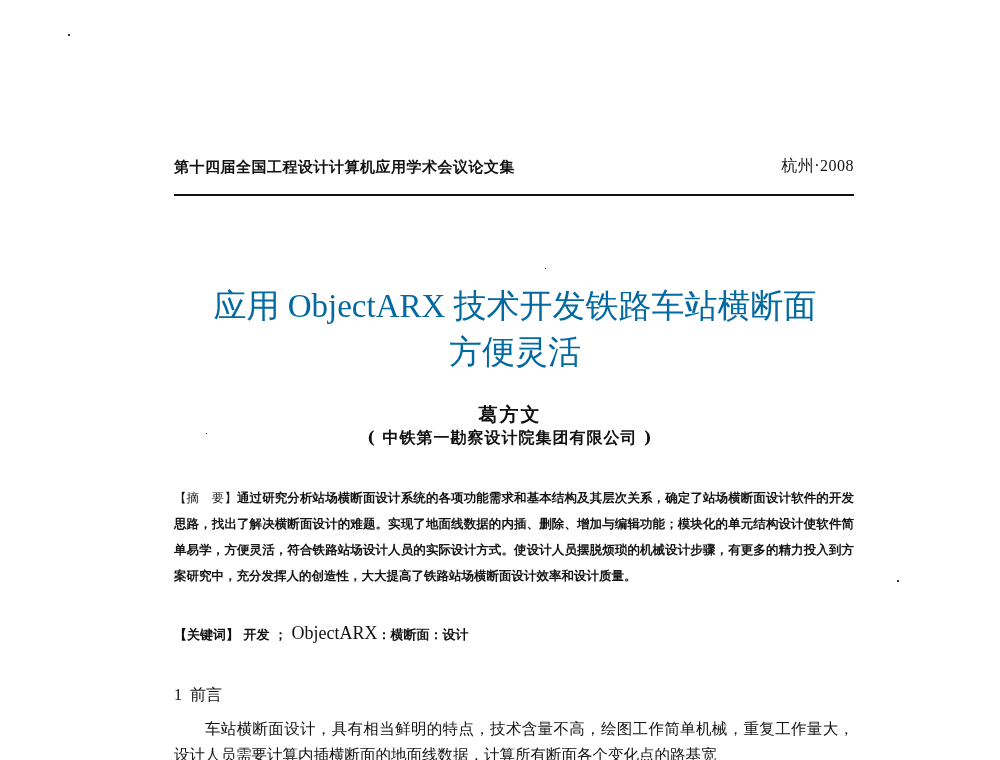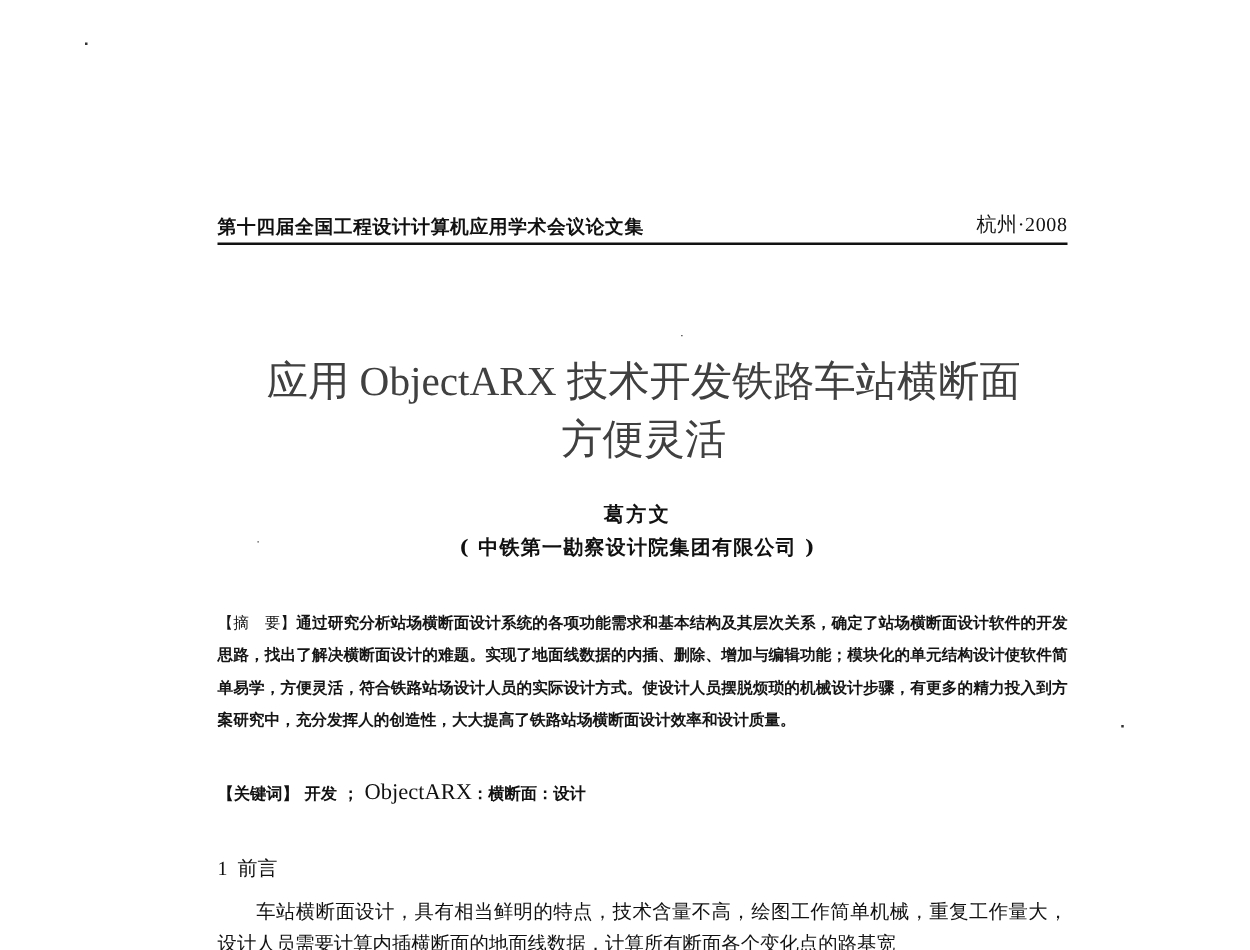--- a/index.html
+++ b/index.html
@@ -8,33 +8,33 @@
       background: #ffffff; color: #111111;
       font-family: "DejaVu Serif", "Liberation Serif", serif;
     }
     .page { position: relative; width: 1000px; height: 760px; }
     .speck { position: absolute; width: 2px; height: 2px; background: #333; }
 
     .running-header {
       position: absolute; left: 174px; top: 172px; width: 680px; height: 24px;
       display: flex; justify-content: space-between; align-items: flex-end;
       font-size: 15px; font-weight: bold; letter-spacing: 0.5px;
-      border-bottom: 2px solid #111; padding-bottom: 3px;
+      border-bottom: 2px solid #111; padding-bottom: 17px;
     }
     .running-header .year { font-weight: normal; font-family: "Liberation Serif", serif; font-size: 16px; }
 
     .title {
       position: absolute; left: 170px; top: 283px; width: 690px;
       text-align: center; font-size: 33px; line-height: 46px;
-      font-family: "Liberation Serif", "DejaVu Serif", serif; color: #404040;
+      font-family: "Liberation Serif", "DejaVu Serif", serif; color: #0369a1;
     }
 
     .author {
       position: absolute; left: 300px; top: 402px; width: 420px; text-align: center;
-      font-size: 16px; font-weight: bold; letter-spacing: 2px;
+      font-size: 19px; font-weight: bold; letter-spacing: 2px;
     }
     .affiliation {
       position: absolute; left: 300px; top: 428px; width: 420px; text-align: center;
       font-size: 16px; font-weight: bold; letter-spacing: 1px;
     }
 
     .abstract {
       position: absolute; left: 174px; top: 485px; width: 680px;
       font-size: 12.5px; line-height: 26px; font-weight: bold;
       font-family: "DejaVu Sans", "Liberation Sans", sans-serif;

